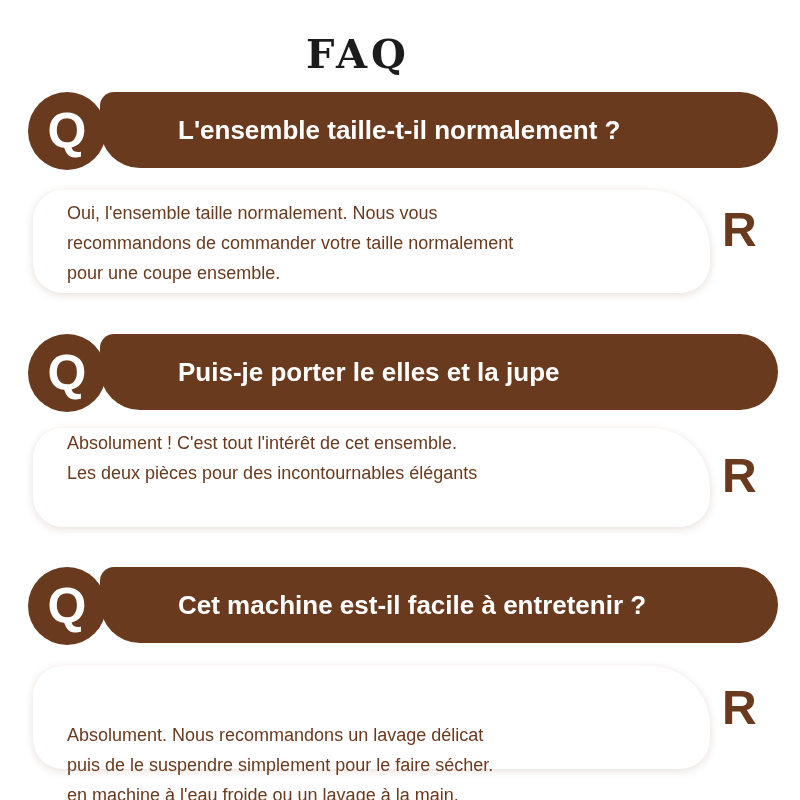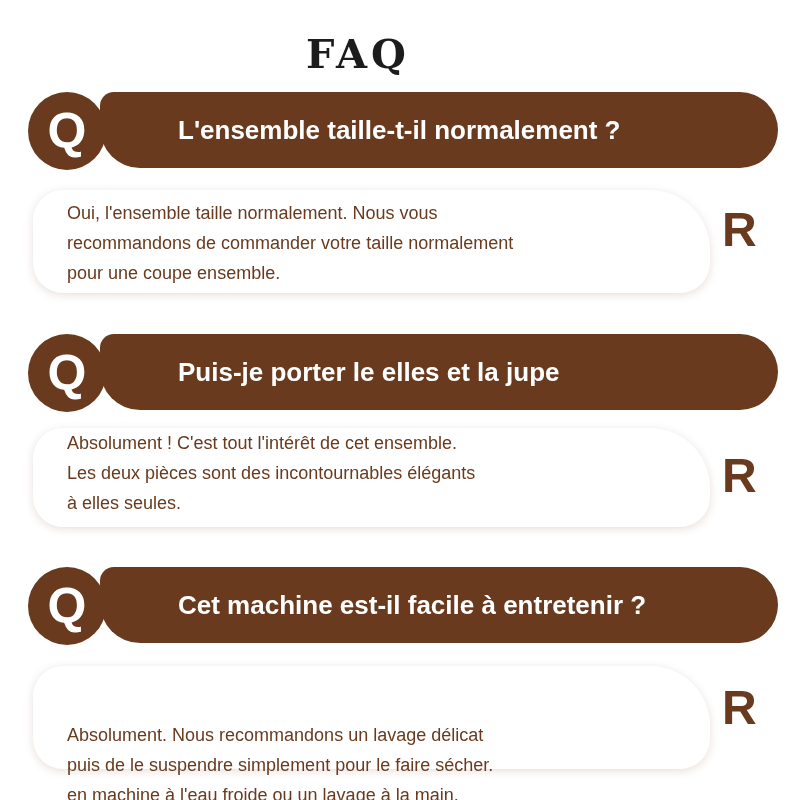--- a/index.html
+++ b/index.html
@@ -77,22 +77,21 @@
         <div>
           <div>Puis-je porter le elles et la jupe</div>
         </div>
       </div>
     </div>
   </div>
   <div class="a-row" style="top:428px;">
     <div class="a-box" style="top:0; height:99px;"></div>
     <div class="a-text" style="top:0;">
       <div>Absolument ! C'est tout l'intérêt de cet ensemble.</div>
-      <div>Les deux pièces sont des incontournables élégants</div>
-      <div>à elles seules.</div>
+      <div>Les deux pièces pour des incontournables élégants</div>
     </div>
     <div class="r-letter" style="top:20px;">R</div>
   </div>
 
   <div class="faq-item" style="top:567px;">
     <div class="q-row">
       <div class="q-bar"></div>
       <div class="q-circle">Q</div>
       <div class="q-text">
         <span>Cet machine est-il facile à entretenir ?</span>

